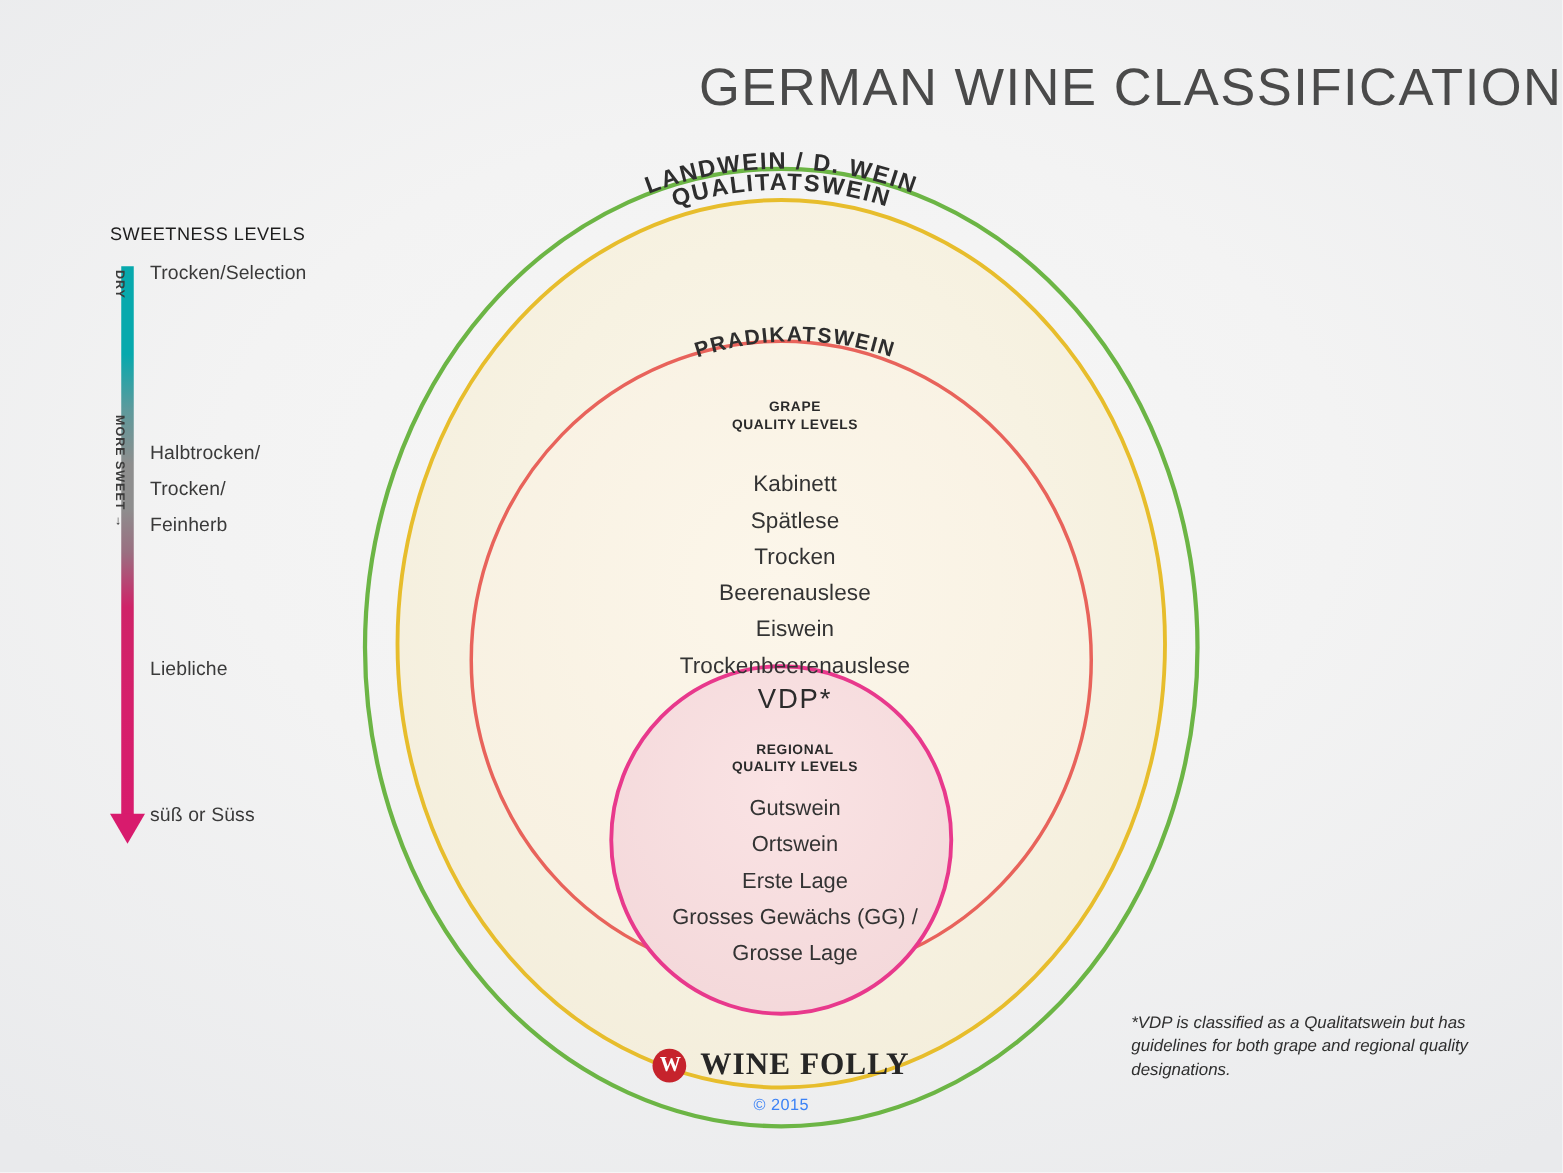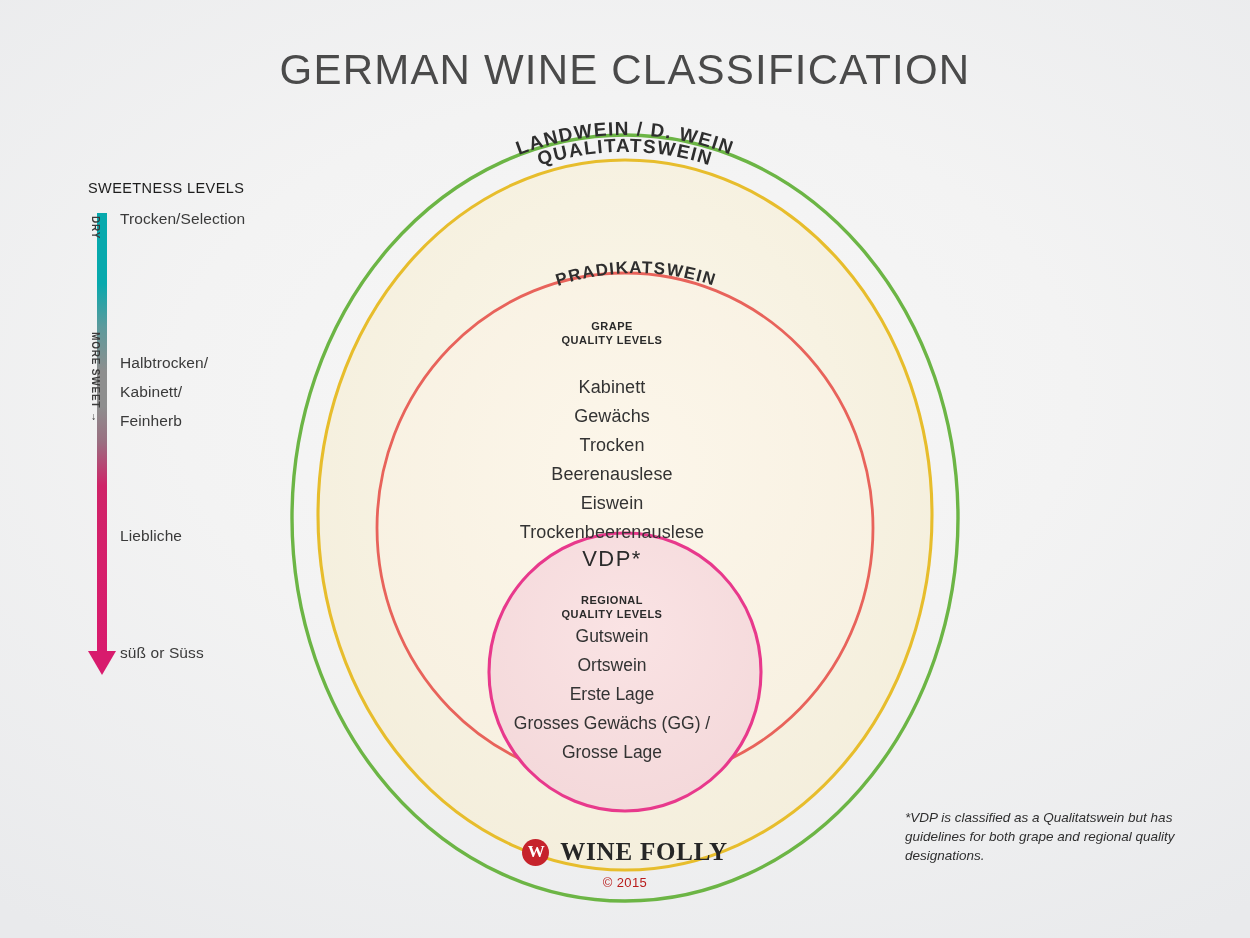--- a/index.html
+++ b/index.html
@@ -20,21 +20,21 @@
     position: absolute;
     inset: 0;
   }
 
   
   .title {
     position: absolute;
     top: 46px;
     left: 0;
     width: 1250px;
-    text-align: center;
+    text-align: right;
     font-size: 42px;
     letter-spacing: 1.2px;
     font-weight: 400;
     color: #4a4a4a;
     white-space: nowrap;
   }
 
   
   .sweet-panel {
     position: absolute;
@@ -123,21 +123,21 @@
     letter-spacing: 1.4px;
     fill: #2e2e2e;
   }
   .arc-label.small { font-size: 17px; letter-spacing: 1.3px; }
 
   
   .block {
     position: absolute;
     text-align: center;
     width: 520px;
-    left: 352px;
+    left: 376px;
   }
   .sub-head {
     font-size: 11px;
     font-weight: bold;
     letter-spacing: 0.5px;
     line-height: 13.5px;
     color: #2a2a2a;
   }
   .level-row {
     font-size: 18px;
@@ -194,21 +194,21 @@
     font-family: "Liberation Serif", serif;
     font-size: 25px;
     font-weight: bold;
     letter-spacing: 0.8px;
     color: #262626;
     text-align: center;
   }
   .copyright {
     margin-top: 5px;
     font-size: 13px;
-    color: #b91c1c;
+    color: #3b82f6;
     letter-spacing: 0.4px;
   }
 
   
   .footnote {
     position: absolute;
     left: 905px;
     top: 808px;
     width: 300px;
     font-size: 13.5px;
@@ -231,21 +231,21 @@
       <div class="sweet-bar"></div>
       <div class="sweet-arrow"></div>
     </div>
 
     <div class="vlabel vlabel-dry">DRY</div>
     <div class="vlabel vlabel-sweet">MORE SWEET →</div>
 
     <div class="sweet-items">
       <div class="sweet-item" style="top:0px">Trocken/Selection</div>
       <div class="sweet-item" style="top:144px">Halbtrocken/</div>
-      <div class="sweet-item" style="top:173px">Kabinett/</div>
+      <div class="sweet-item" style="top:173px">Trocken/</div>
       <div class="sweet-item" style="top:202px">Feinherb</div>
       <div class="sweet-item" style="top:317px">Liebliche</div>
       <div class="sweet-item" style="top:434px">süß or Süss</div>
     </div>
   </div>
 
   <svg class="rings" width="1250" height="938" viewBox="0 0 1250 938">
     <defs>
       <radialGradient id="gradQual" cx="50%" cy="40%" r="70%">
         <stop offset="0%" stop-color="#fbf7ea"></stop>
@@ -284,35 +284,35 @@
     </text>
   </svg>
 
   <div class="block" style="top:320px">
     <div class="sub-head">
       <div>GRAPE</div>
       <div>QUALITY LEVELS</div>
     </div>
     <div style="margin-top:26px">
       <div class="level-row">Kabinett</div>
-      <div class="level-row">Gewächs</div>
+      <div class="level-row">Spätlese</div>
       <div class="level-row">Trocken</div>
       <div class="level-row">Beerenauslese</div>
       <div class="level-row">Eiswein</div>
       <div class="level-row">Trockenbeerenauslese</div>
     </div>
   </div>
 
   <div class="block" style="top:546px">
     <div class="vdp-heading">VDP*</div>
     <div class="sub-head" style="margin-top:22px">
       <div>REGIONAL</div>
       <div>QUALITY LEVELS</div>
     </div>
-    <div style="margin-top:1px">
+    <div style="margin-top:11px">
       <div class="vdp-row">Gutswein</div>
       <div class="vdp-row">Ortswein</div>
       <div class="vdp-row">Erste Lage</div>
       <div class="vdp-row">Grosses Gewächs (GG) /</div>
       <div class="vdp-row">Grosse Lage</div>
     </div>
   </div>
 
   <div class="brand">
     <div class="brand-line">

